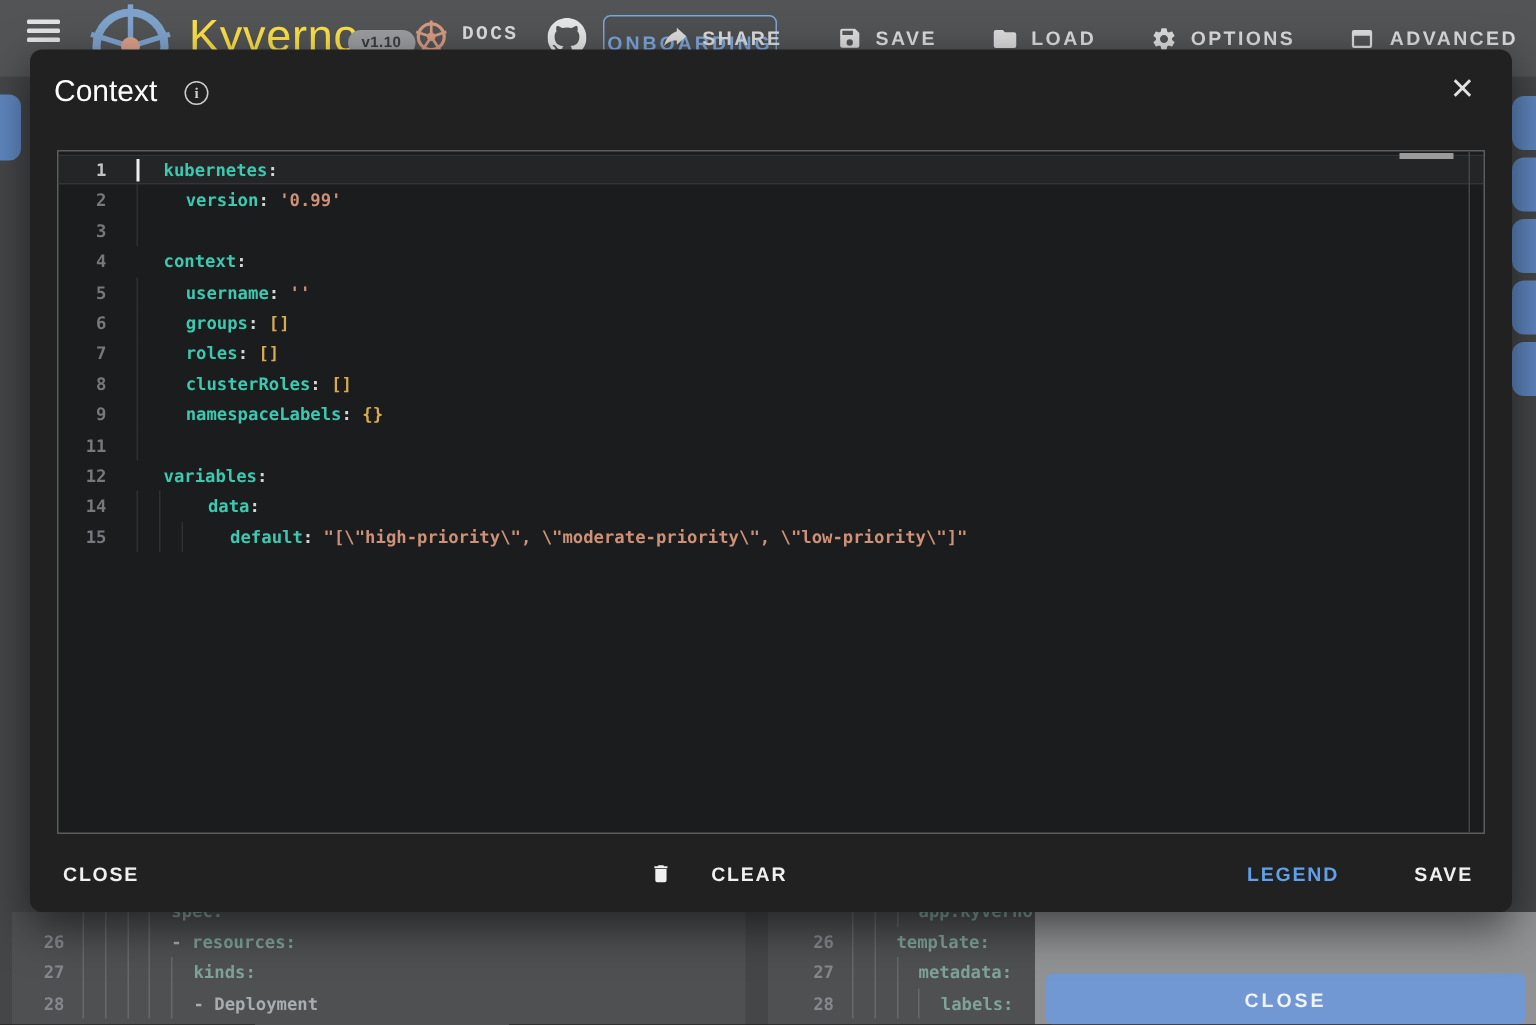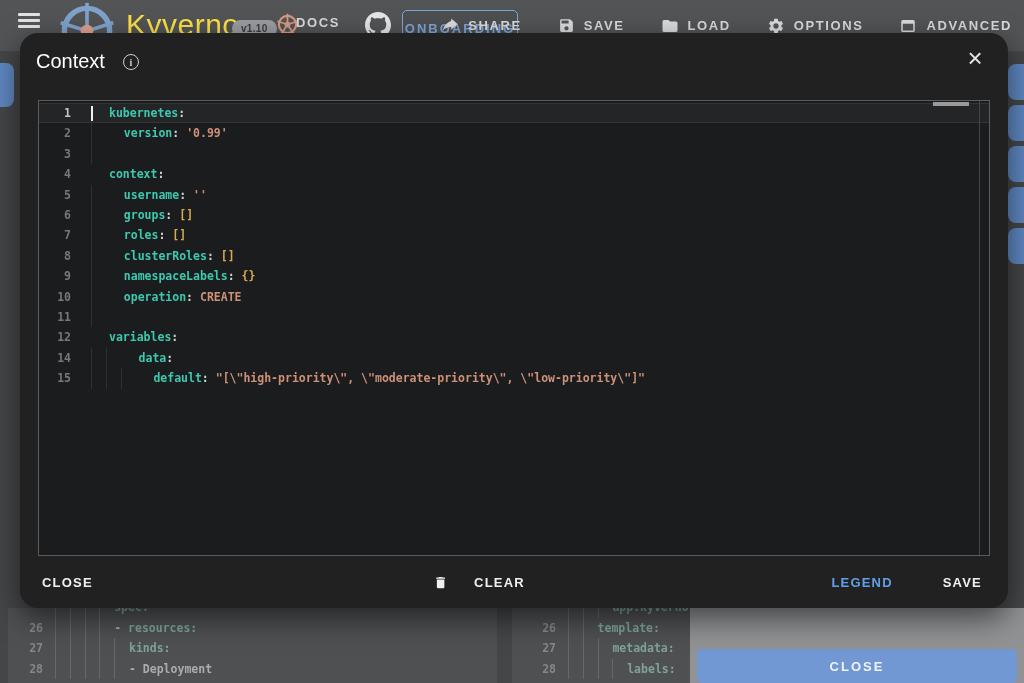--- a/index.html
+++ b/index.html
@@ -11,21 +11,21 @@
   .hamburger{position:absolute;left:18px;top:13px;width:22px;height:16px;cursor:pointer;}
   .hamburger span{display:block;height:2.6px;background:#e2e2e2;margin-bottom:3.6px;border-radius:1px;}
   .logo{position:absolute;left:58px;top:2px;}
   .brand{position:absolute;left:126px;top:8px;font-size:30px;font-weight:500;color:#fde047;letter-spacing:.5px;}
   .badge{position:absolute;left:232px;top:20px;background:#9b9da0;color:#3a3c3e;font-size:10px;font-weight:bold;
          padding:3px 9px;border-radius:9px;letter-spacing:.3px;}
   .mini-wheel{position:absolute;left:276px;top:13px;}
   .tb-item{position:absolute;display:flex;align-items:center;gap:9px;color:#dcdcdc;font-size:13px;
            font-weight:bold;letter-spacing:1.6px;cursor:pointer;top:15px;}
   .tb-item svg{fill:#dcdcdc;}
-  .docs{left:296px;}
+  .docs{left:308px;font-family:Liberation Mono, monospace;}
   .gh{position:absolute;left:365px;top:12px;cursor:pointer;}
   .onboarding{position:absolute;left:402px;top:10px;width:114px;height:34px;border:1.6px solid #7da6da;
               border-radius:5px;color:#7da6da;font-size:13px;font-weight:bold;letter-spacing:2px;
               display:flex;align-items:center;justify-content:center;background:rgba(0,0,0,.06);cursor:pointer;}
   .tb-right{position:absolute;right:12px;top:0;height:51px;display:flex;align-items:center;gap:36px;}
   .tb-right .tb-item{position:static;top:auto;}
 
   
   .edge-btn{position:absolute;background:#5f87c0;z-index:2;}
   .edge-r{right:0;width:16px;height:36px;border-radius:8px 0 0 8px;}
@@ -56,21 +56,21 @@
   .tok-b{color:#d8ab52;}
   .tok-bk{color:#7fa398;}
   .tok-bp{color:#a8adb0;}
 
   .bg-ed .ed-num{width:47px;padding-right:12px;color:#85888b;}
   .bg-ed-mid .ed-num{width:56px;}
   .bg-ed .ed-row{line-height:20.5px;}
   .bg-ed .guide{border-left-color:rgba(255,255,255,.14);height:20.5px;}
 
   
-  .modal{position:absolute;left:20px;top:33px;width:988px;height:575px;background:#212121;border-radius:18px;
+  .modal{position:absolute;left:20px;top:33px;width:988px;height:575px;background:#212121;border-radius:8px;
          box-shadow:0 10px 30px rgba(0,0,0,.55);z-index:10;display:flex;flex-direction:column;}
   .modal-header{position:relative;height:67px;flex:0 0 auto;}
   .modal-title{position:absolute;left:16px;top:17px;font-size:20px;font-weight:500;color:#ffffff;}
   .info-icon{position:absolute;left:103px;top:21px;width:14px;height:14px;border:1.5px solid #cfcfcf;border-radius:50%;
              color:#cfcfcf;font-size:10px;font-weight:bold;display:flex;align-items:center;justify-content:center;
              font-family:"Liberation Serif",serif;cursor:pointer;}
   .modal-x{position:absolute;right:18px;top:10px;width:30px;height:30px;color:#e3e3e3;font-size:26px;line-height:30px;
            text-align:center;cursor:pointer;}
   .ctx-editor{position:relative;margin:0 18px;height:456px;flex:0 0 auto;background:#1b1c1d;
               border:1px solid #5c5c5c;box-sizing:border-box;overflow:hidden;padding-top:2px;}
@@ -261,24 +261,20 @@
         </div>
         <div class="ed-row">
           <span class="ed-num">8</span>
           <span class="ed-code"><span class="guide"></span><span class="tok-k">clusterRoles</span><span class="tok-p">: </span><span class="tok-b">[]</span></span>
         </div>
         <div class="ed-row">
           <span class="ed-num">9</span>
           <span class="ed-code"><span class="guide"></span><span class="tok-k">namespaceLabels</span><span class="tok-p">: </span><span class="tok-b">{}</span></span>
         </div>
         <div class="ed-row">
-          <span class="ed-num">10</span>
-          <span class="ed-code"><span class="guide"></span><span class="tok-k">operation</span><span class="tok-p">: </span><span class="tok-s">CREATE</span></span>
-        </div>
-        <div class="ed-row">
           <span class="ed-num">11</span>
           <span class="ed-code"><span class="guide"></span></span>
         </div>
         <div class="ed-row">
           <span class="ed-num">12</span>
           <span class="ed-code"><span class="tok-k">variables</span><span class="tok-p">:</span></span>
         </div>
         <div class="ed-row">
           <span class="ed-num">14</span>
           <span class="ed-code"><span class="guide"></span><span class="guide"></span><span class="tok-k">data</span><span class="tok-p">:</span></span>

